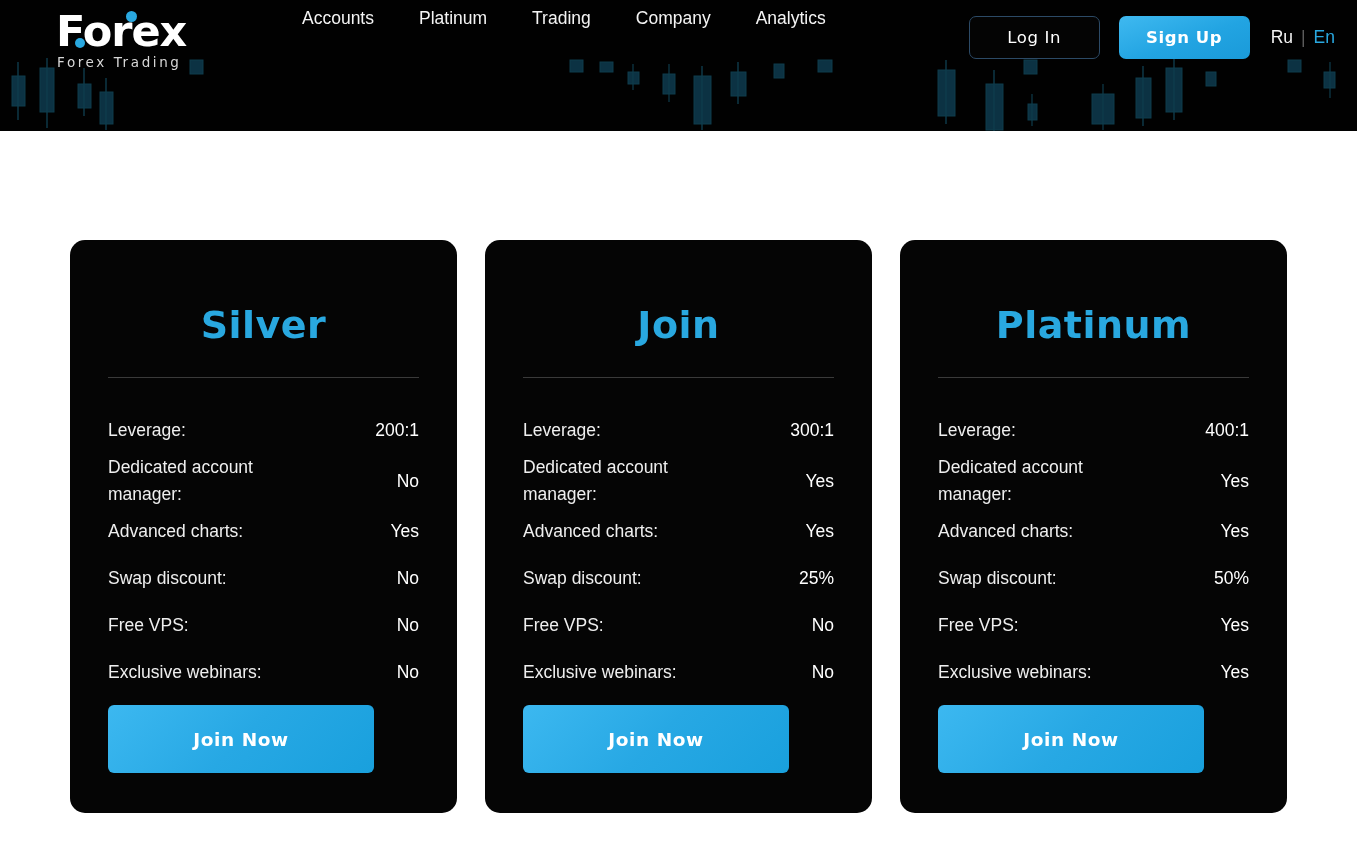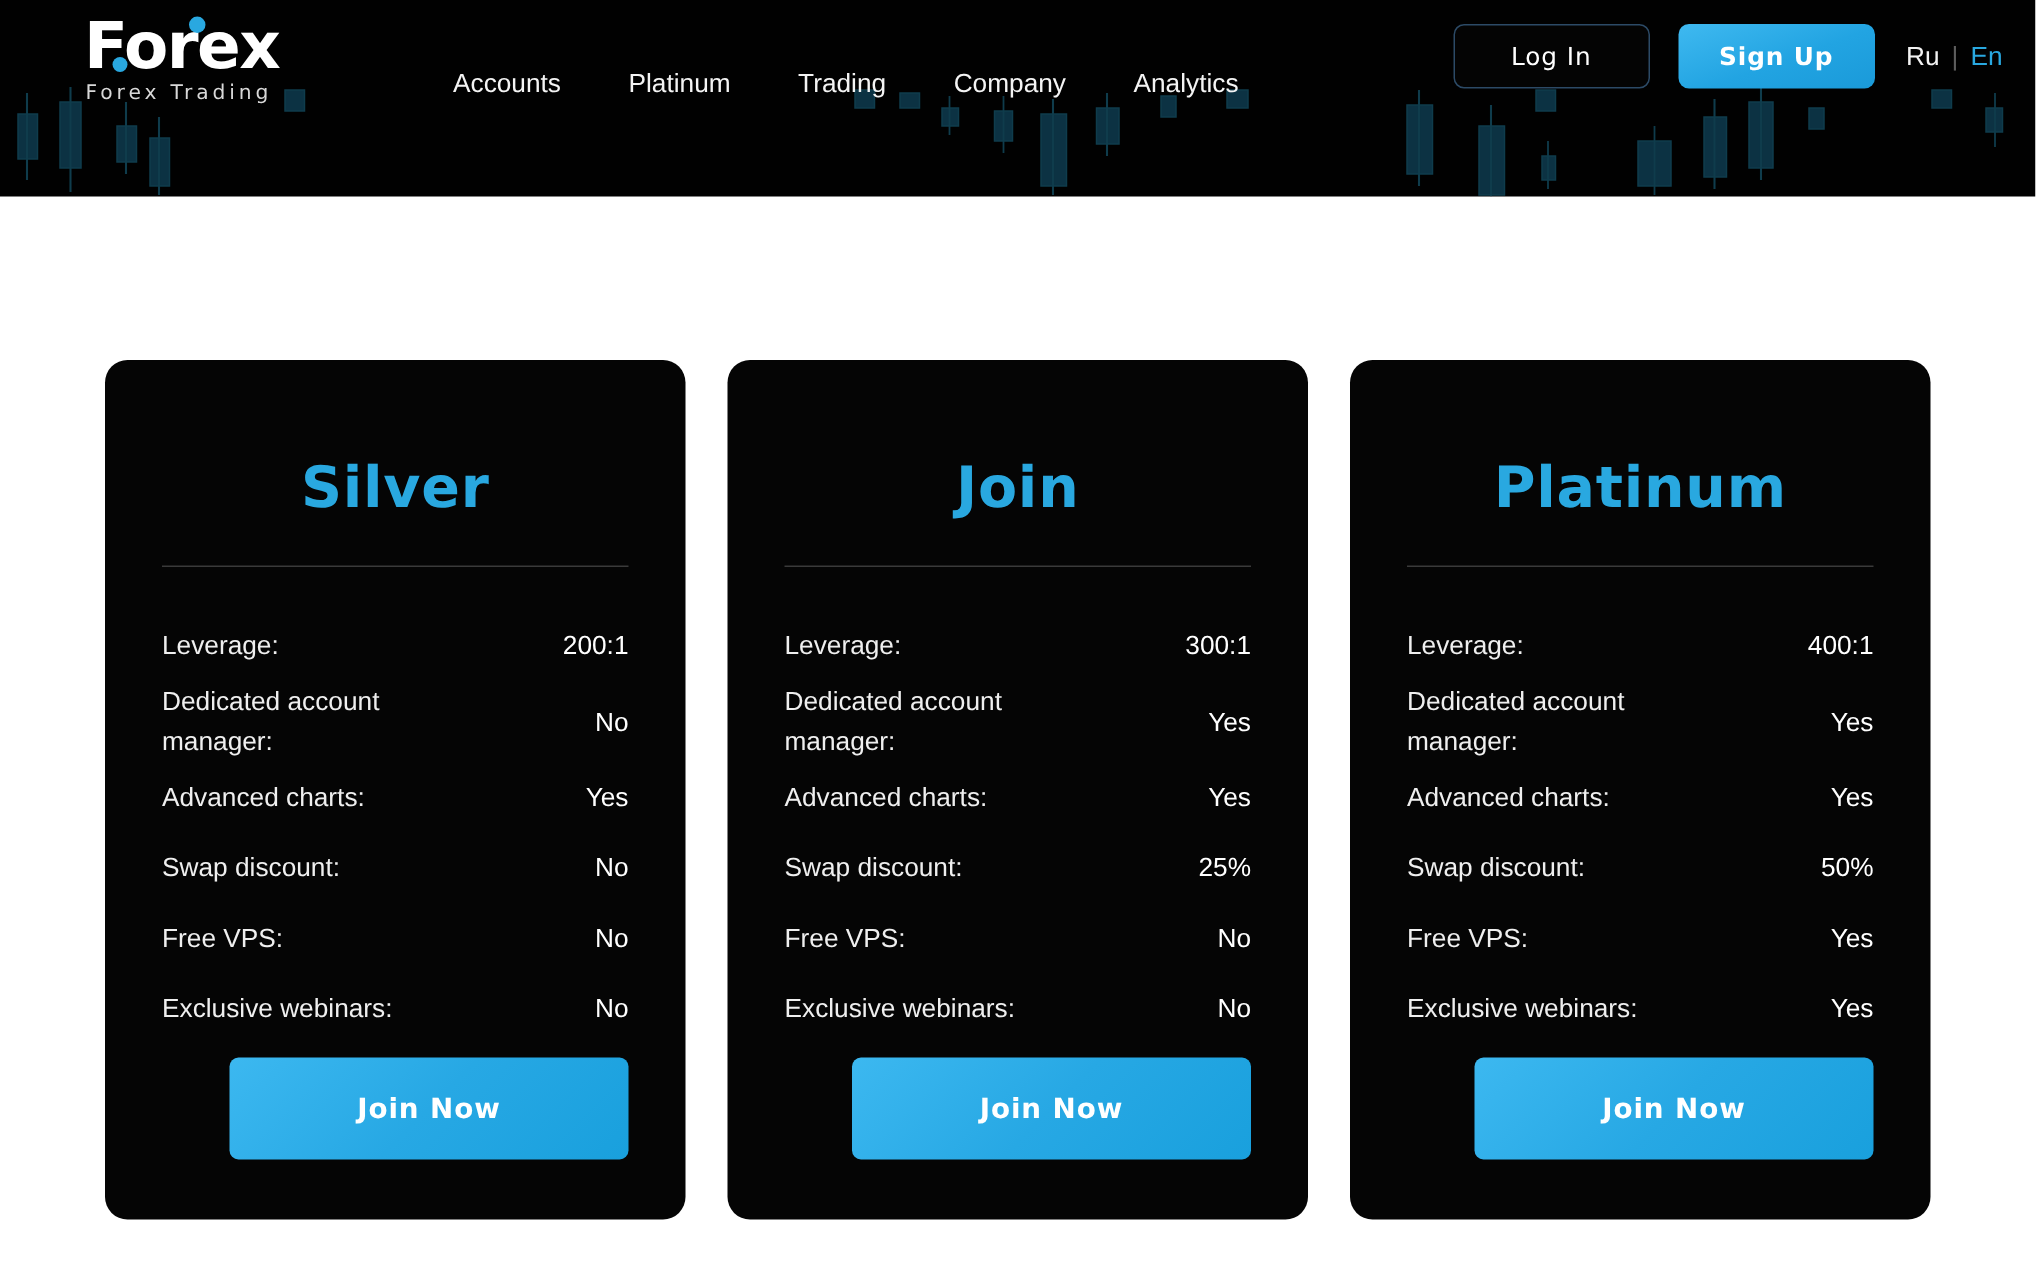--- a/index.html
+++ b/index.html
@@ -80,21 +80,21 @@
     letter-spacing: 2.6px;
     color: #d8d8d8;
     padding-left: 9px;
     margin-top: 1px;
     white-space: nowrap;
   }
 
   
   .main-nav {
     display: flex;
-    align-items: flex-end;
+    align-items: flex-start;
     gap: 45px;
     margin-left: 104px;
     height: 58px;
   }
   .nav-link {
     color: #f4f4f4;
     font-size: 17.5px;
     text-decoration: none;
     white-space: nowrap;
     cursor: pointer;
@@ -209,21 +209,21 @@
     font-size: 17.5px;
     line-height: 27px;
     white-space: nowrap;
     text-align: right;
   }
 
   .join-wrap {
     margin-top: auto;
     margin-bottom: 40px;
     display: flex;
-    justify-content: flex-end;
+    justify-content: flex-start;
   }
   .btn-join {
     width: 266px;
     height: 68px;
     border: none;
     border-radius: 6px;
     background: linear-gradient(135deg, #3cb8f0 0%, #27a8e4 50%, #19a0dd 100%);
     color: #ffffff;
     font-family: "DejaVu Sans", sans-serif;
     font-weight: bold;

